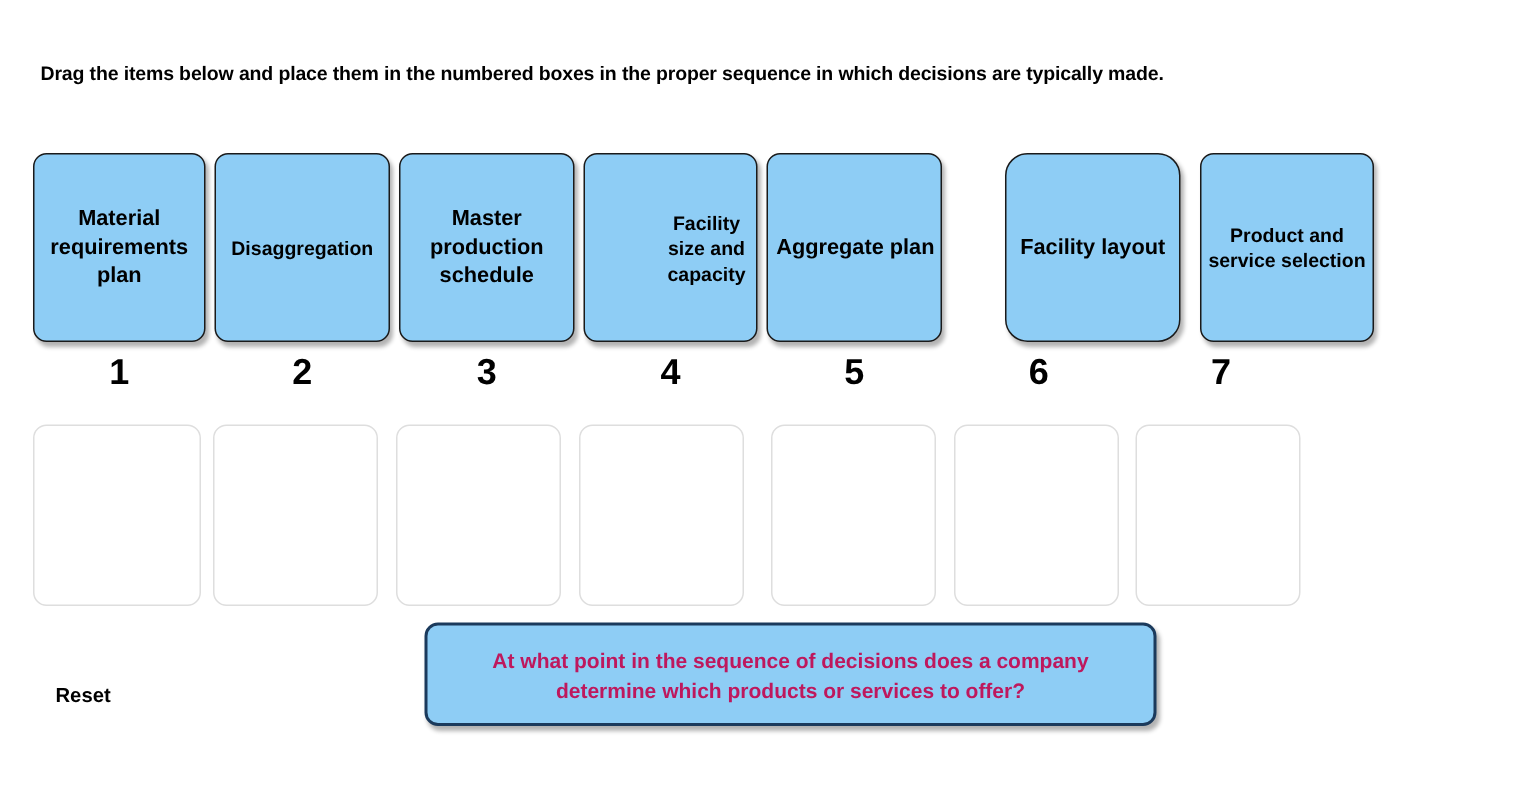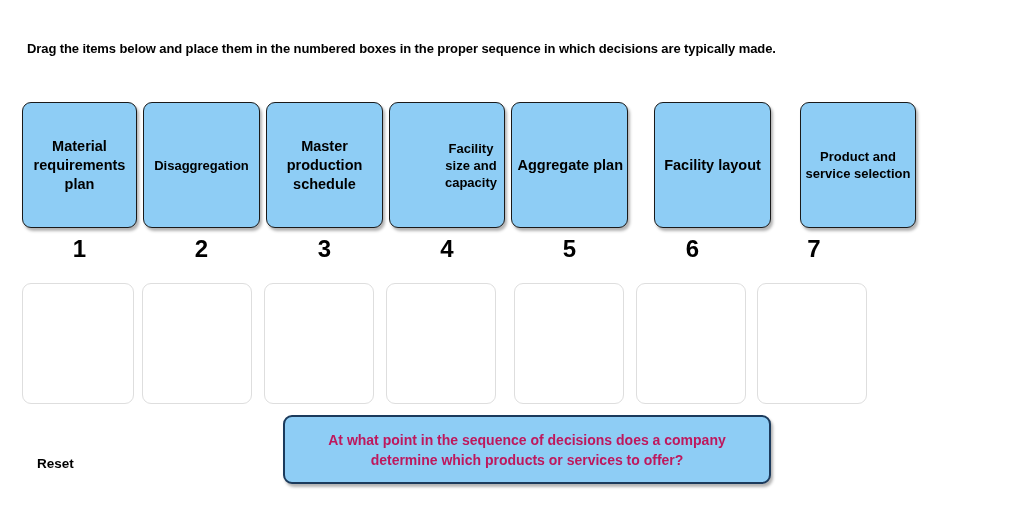--- a/index.html
+++ b/index.html
@@ -61,21 +61,21 @@
     padding: 0 4px;
   }
   .drag-item.medium .item-label { font-size: 13px;  line-height: 17px; }
 
   
   .di-1 { left: 22px;  width: 115px; }
   .di-2 { left: 143px; width: 117px; }
   .di-3 { left: 266px; width: 117px; }
   .di-4 { left: 389px; width: 116px; padding-left: 48px; }
   .di-5 { left: 511px; width: 117px; justify-content: flex-end; }
-  .di-6 { left: 654px; width: 117px; }
+  .di-6 { left: 670px; width: 117px; border-radius: 15px; }
   .di-7 { left: 756px; width: 116px; margin-left: 44px; }
 
   
   #number-row {
     position: absolute;
     left: 0;
     top: 234px;
     width: 1024px;
     height: 32px;
   }

